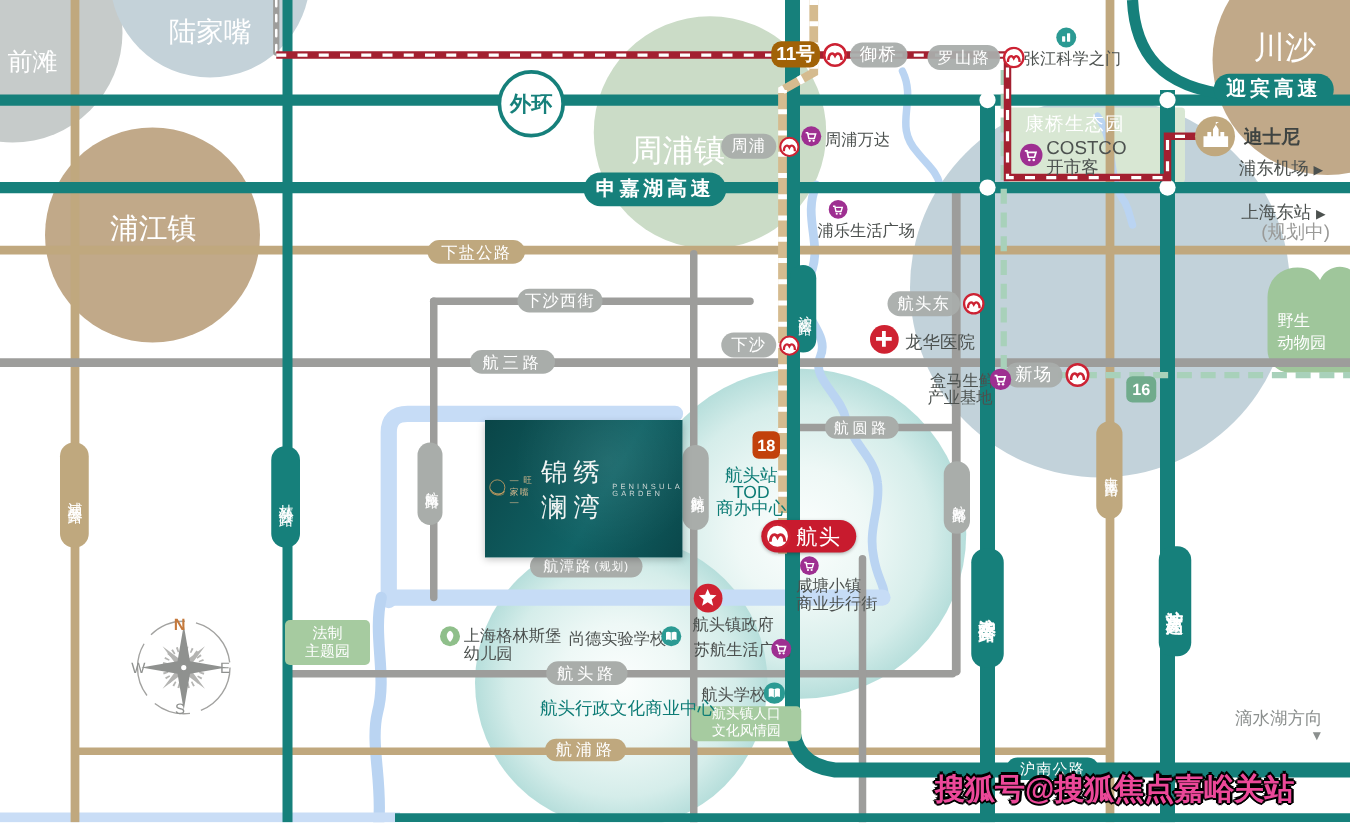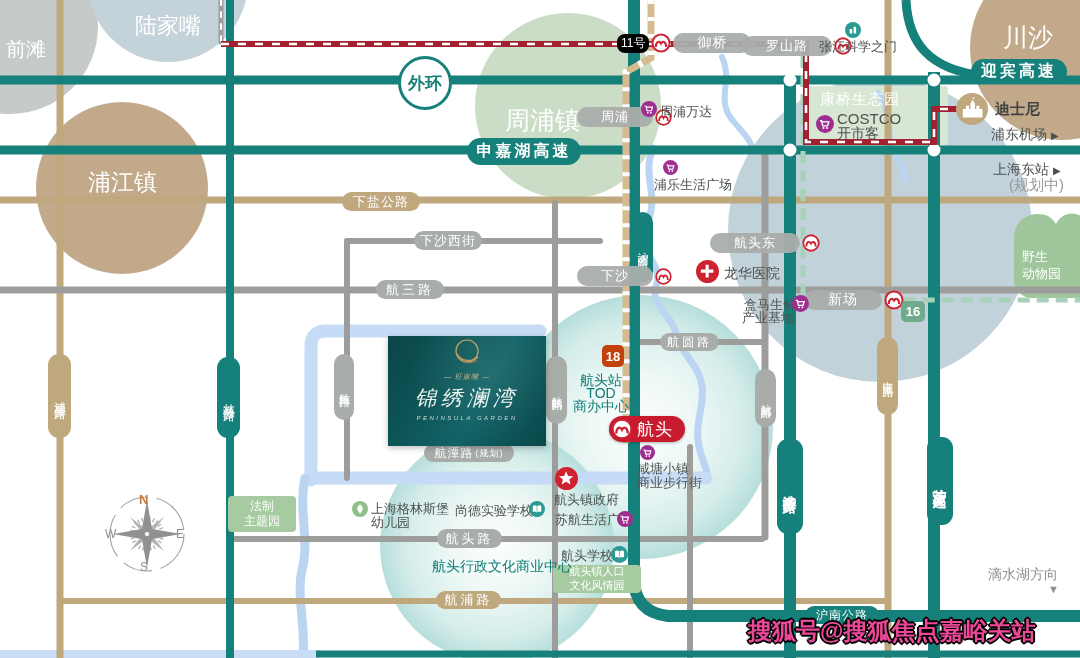--- a/index.html
+++ b/index.html
@@ -8,38 +8,38 @@
   #base{position:absolute;left:0;top:0;}
   .lbl{position:absolute;white-space:nowrap;}
   .dlab{color:#fff;}
   .pill-h{position:absolute;color:#fff;border-radius:10px;display:flex;align-items:center;
           justify-content:center;font-size:12px;letter-spacing:1px;white-space:nowrap;}
   .pill-v{position:absolute;color:#fff;border-radius:11px;writing-mode:vertical-rl;
           display:flex;align-items:center;justify-content:center;font-size:11px;letter-spacing:2px;}
   .bg-tan{background:#bfa87e}.bg-gray{background:#a9adaa}.bg-teal{background:#16807b}
   .hw{font-weight:bold;font-size:16px;letter-spacing:3px;border-radius:14px;}
   .station{position:absolute;display:flex;align-items:center;gap:2px;}
-  .st-pill{background:rgba(169,173,171,.95);color:#fff;border-radius:10px;padding:1px 24px;
+  .st-pill{background:rgba(169,173,171,.95);color:#fff;border-radius:10px;padding:1px 8px;
            font-size:13px;letter-spacing:1px;}
   .mi{display:block;}
   .poi{position:absolute;color:#4c514f;font-size:13px;white-space:nowrap;}
   .icon{position:absolute;border-radius:50%;display:flex;align-items:center;justify-content:center;}
   .icon svg{width:88%;height:88%;display:block;}
   .purple{background:#9e2f91}.redc{background:#cf2231}.tealc{background:#2b9a93}
   .greenc{background:#8fbf8a}.tanc{background:#c0a87e}
   .parkbox{position:absolute;background:#a6cba0;border-radius:4px;color:#fff;text-align:center;
            display:flex;flex-direction:column;align-items:center;justify-content:center;line-height:1.25;}
   .tealtxt{position:absolute;color:#0e7c76;font-weight:normal;white-space:nowrap;}
   .badge{position:absolute;color:#fff;font-weight:bold;display:flex;align-items:center;
          justify-content:center;border-radius:5px;font-size:13px;}
   #logo{position:absolute;left:388px;top:336px;width:158px;height:110px;
         background:radial-gradient(circle at 62% 30%,rgba(255,255,255,.08),transparent 60%),
         linear-gradient(120deg,#0a4547,#116366 58%,#0a474a);
-        display:flex;flex-direction:column;align-items:center;justify-content:flex-start;
-        box-shadow:0 2px 6px rgba(0,0,0,.25);font-style:italic;}
+        display:flex;flex-direction:row;align-items:center;justify-content:flex-end;
+        box-shadow:0 2px 6px rgba(0,0,0,.25);}
   #logo .brand{color:#cdb48b;font-size:7px;letter-spacing:1px;margin-top:2px;}
   #logo .pname{color:#f2f5f4;font-size:21px;letter-spacing:5px;font-family:"Liberation Serif",serif;margin-top:2px;}
   #logo .pen{color:#cfd8d6;font-size:6px;letter-spacing:2.5px;margin-top:3px;}
   #wm{position:absolute;left:748px;top:615px;color:#ec4899;font-size:24px;font-weight:bold;
       letter-spacing:0px;white-space:nowrap;
       text-shadow:-2px 0 #000,2px 0 #000,0 -2px #000,0 2px #000,-1px -1px #000,1px 1px #000,1px -1px #000,-1px 1px #000;}
   .note{color:#9a9a98;}
 </style>
 </head>
 <body>
@@ -202,21 +202,21 @@
   <div class="pill-v bg-teal" style="left:632px;top:212px;width:21px;height:70px">沪南公路</div>
   <div class="pill-v bg-gray" style="left:334px;top:354px;width:20px;height:66px">航梅路</div>
   <div class="lbl note" style="left:534px;top:371px;writing-mode:vertical-rl;font-size:9px;letter-spacing:1px">规划</div>
   <div class="pill-v bg-gray" style="left:546px;top:356px;width:21px;height:68px">航鹤路</div>
   <div class="pill-v bg-gray" style="left:755px;top:369px;width:21px;height:58px">航都路</div>
   <div class="pill-v bg-tan" style="left:877px;top:337px;width:21px;height:78px">申江南路</div>
   <div class="pill-v bg-teal" style="left:777px;top:439px;width:26px;height:95px;font-size:14px;font-weight:bold">沪奉公路</div>
   <div class="pill-v bg-teal" style="left:927px;top:437px;width:26px;height:88px;font-size:14px;font-weight:bold">沪芦高速</div>
 
   <div class="station" style="left:617px;top:33px">
-    <span style="background:#000000;color:#fff;font-size:12px;font-weight:normal;border-radius:8px;padding:1px 4px">11号</span>
+    <span style="background:#a16207;color:#fff;font-size:15px;font-weight:bold;border-radius:8px;padding:1px 4px">11号</span>
     <svg class="mi" width="20" height="20" viewBox="0 0 20 20">
         <use href="#sym-metro"></use>
       </svg>
     <span class="st-pill" style="font-size:14px">御桥</span>
   </div>
   <div class="station" style="left:742px;top:36px">
     <span class="st-pill">罗山路</span>
     <svg class="mi" width="18" height="18" viewBox="0 0 20 20">
         <use href="#sym-metro"></use>
       </svg>

